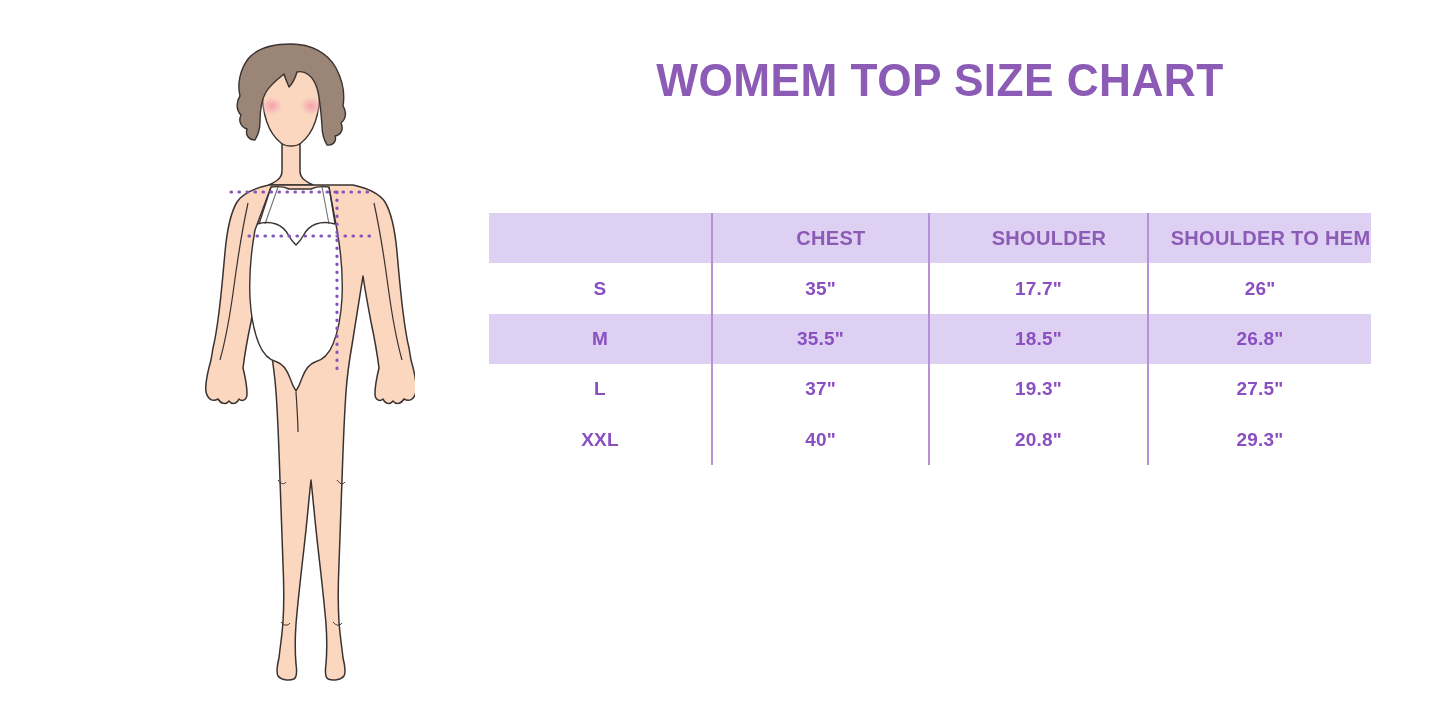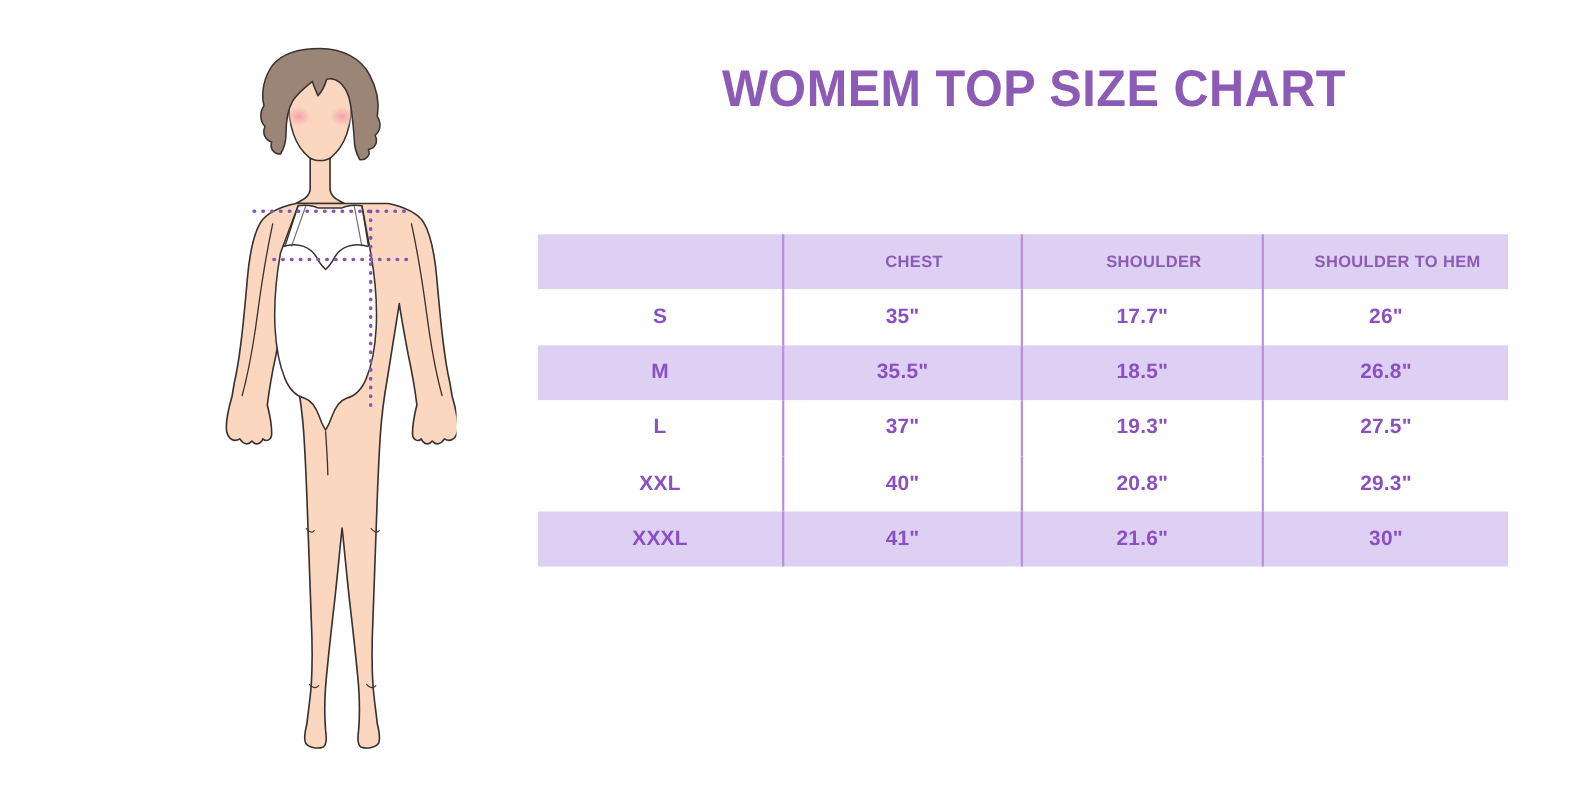--- a/index.html
+++ b/index.html
@@ -90,21 +90,21 @@
     border-right: none;
   }
   table#size-table th:first-child,
   table#size-table td:first-child {
     border-right: 2px solid #b98fdb;
   }
 
   table#size-table thead th {
     background: #ded0f2;
     color: #8B5BB5;
-    font-size: 15px;
+    font-size: 20px;
     letter-spacing: 0.3px;
     padding-left: 21px;
   }
   table#size-table thead th.blank-head {
     color: transparent;
   }
 
   table#size-table tbody td {
     color: #8A4FC0;
     font-size: 19px;
@@ -293,23 +293,17 @@
             <td>37"</td>
             <td>19.3"</td>
             <td>27.5"</td>
           </tr>
           <tr class="row-light">
             <td>XXL</td>
             <td>40"</td>
             <td>20.8"</td>
             <td>29.3"</td>
           </tr>
-          <tr class="row-tint">
-            <td>XXXL</td>
-            <td>41"</td>
-            <td>21.6"</td>
-            <td>30"</td>
-          </tr>
         </tbody>
     </table>
   </div>
 
 </div>
 
 </body></html>

